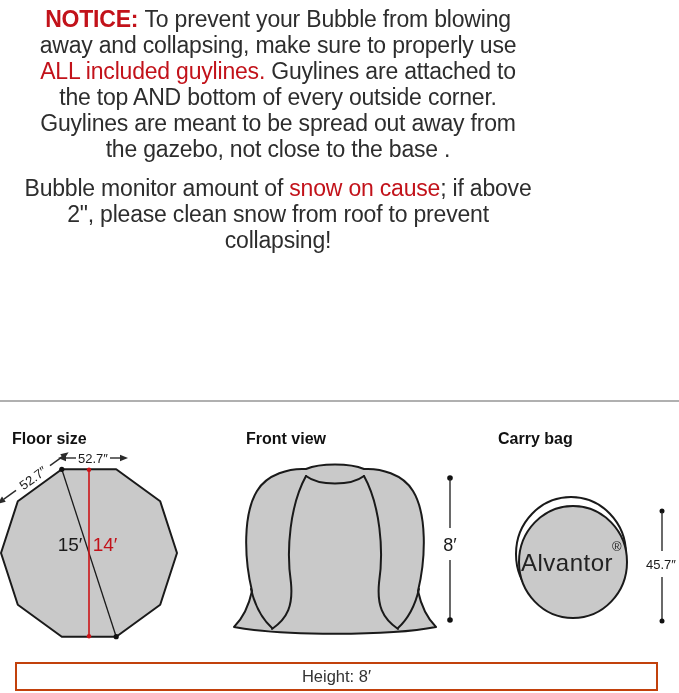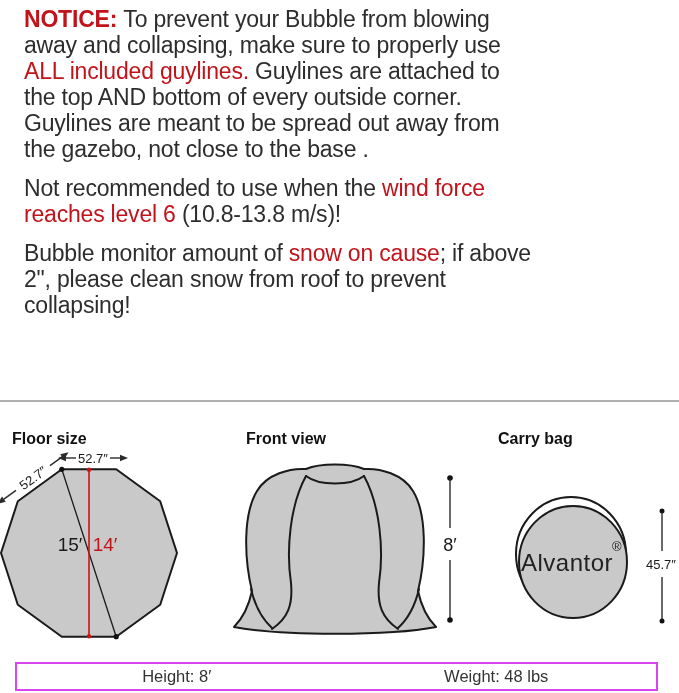--- a/index.html
+++ b/index.html
@@ -3,20 +3,21 @@
 <meta charset="utf-8">
 <style>
   html,body{margin:0;padding:0;background:#ffffff;}
   .page{
     position:relative;width:679px;height:693px;background:#ffffff;overflow:hidden;
     font-family:"Liberation Sans",sans-serif;color:#2d2d2d;
   }
   .notice{
     box-sizing:border-box;width:538px;height:400px;overflow:hidden;
     padding:6px 6px 0 24px;
+    text-align:center;
   }
   .notice p{
     margin:0 0 13px 0;font-size:23px;line-height:26px;letter-spacing:-0.2px;
   }
   .red{color:#c2121a;}
   .bold{font-weight:bold;}
   .divider{height:2px;background:#b0b0b0;border:none;margin:0;width:679px;}
   svg{display:block;font-family:"Liberation Sans",sans-serif;}
   .sec-title{font-size:16px;font-weight:bold;fill:#111111;}
   .shape{fill:#c9c9c9;stroke:#1a1a1a;stroke-width:2;stroke-linejoin:round;}
@@ -28,32 +29,31 @@
   .dim{stroke:#2a2a2a;stroke-width:1.4;fill:none;}
   .arrow{fill:#2a2a2a;}
   .dim-label{font-size:13px;fill:#1a1a1a;}
   .dim-label-lg{font-size:18px;fill:#1a1a1a;}
   .size-label{font-size:19px;fill:#1a1a1a;}
   .size-label-red{font-size:19px;fill:#c2121a;}
   .brand{font-size:24px;fill:#222222;letter-spacing:0.5px;}
   .brand-reg{font-size:13px;fill:#222222;}
   .spec-table{
     box-sizing:border-box;margin:2px 0 0 15px;width:643px;height:29px;
-    border:2px solid #d946ef;display:flex;align-items:center;
+    border:2px solid #c2410c;display:flex;align-items:center;
   }
   .spec-cell{flex:1;text-align:center;font-size:16.5px;color:#333333;}
 </style>
 </head>
 <body>
 
 <div class="page">
 
   <section class="notice">
       <p><span class="red bold">NOTICE: </span><span>To prevent your Bubble from blowing away and collapsing, make sure to properly use </span><span class="red">ALL included guylines.</span><span> Guylines are attached to the top AND bottom of every outside corner. Guylines are meant to be spread out away from the gazebo, not close to the base .</span></p>
-      <p><span>Not recommended to use when the </span><span class="red">wind force reaches level 6</span><span> (10.8-13.8 m/s)!</span></p>
       <p><span>Bubble monitor amount of </span><span class="red">snow on cause</span><span>; if above 2", please clean snow from roof to prevent collapsing!</span></p>
     </section>
 
   <div class="divider"></div>
 
   <svg width="679" height="258" viewBox="0 402 679 258">
 
     <text x="12" y="444" class="sec-title">Floor size</text>
     <text x="246" y="444" class="sec-title">Front view</text>
     <text x="498" y="444" class="sec-title">Carry bag</text>
@@ -124,16 +124,15 @@
         <line class="dim" x1="662" y1="512" x2="662" y2="551"></line>
         <text x="661" y="569" text-anchor="middle" class="dim-label">45.7″</text>
         <line class="dim" x1="662" y1="577" x2="662" y2="619"></line>
         <circle class="dot" cx="662" cy="621" r="2.5"></circle>
       </g>
     </g>
   </svg>
 
   <div class="spec-table">
     <div class="spec-cell">Height: 8′</div>
-    <div class="spec-cell">Weight: 48 lbs</div>
   </div>
 
 </div>
 
 </body></html>

